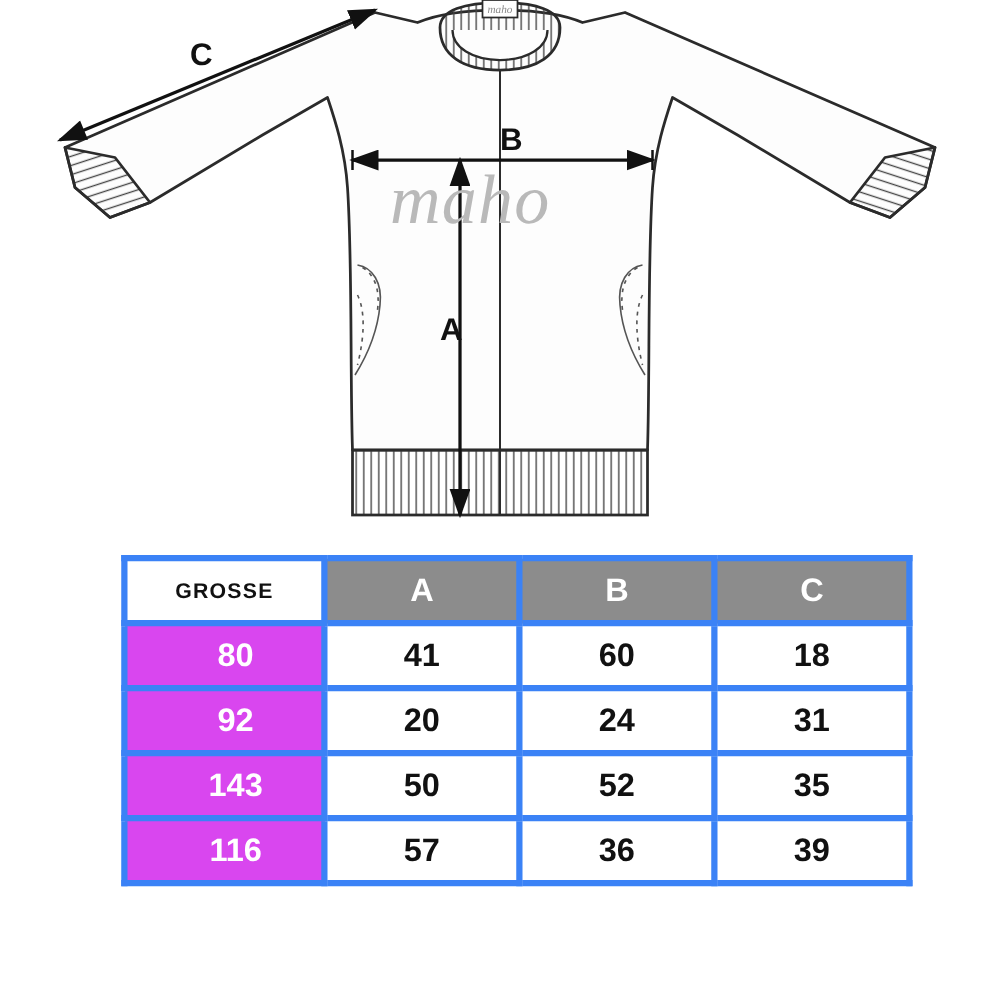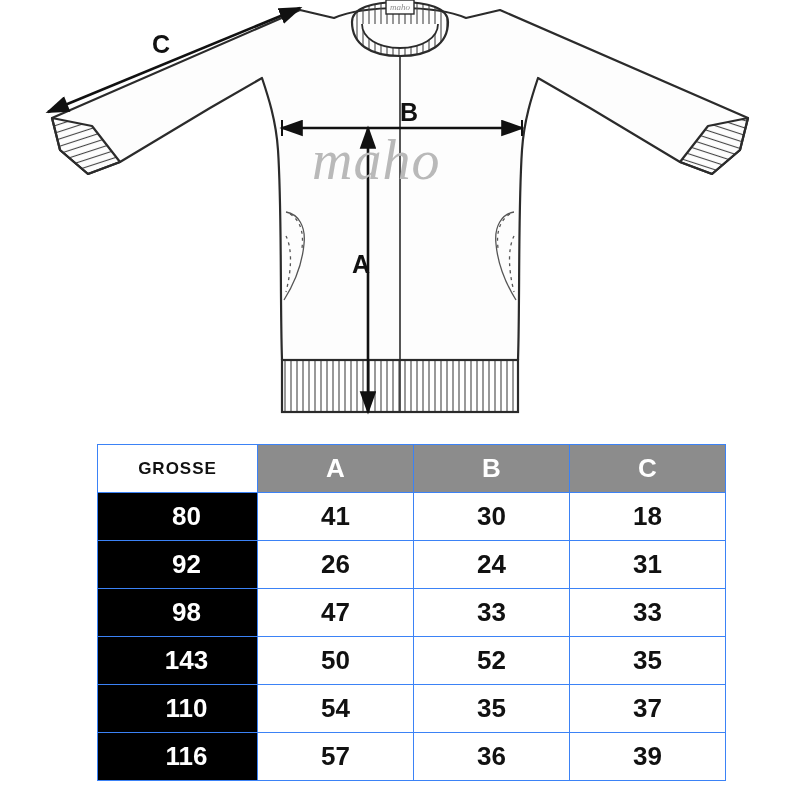--- a/index.html
+++ b/index.html
@@ -48,21 +48,21 @@
     top: 444px;
     width: 628px;
   }
   table.size-table {
     border-collapse: collapse;
     width: 628px;
     table-layout: fixed;
   }
   table.size-table th,
   table.size-table td {
-    border: 1px solid #3b82f6;
+    border: 5px solid #3b82f6;
     height: 45px;
     text-align: center;
     vertical-align: middle;
     font-family: "Liberation Sans", sans-serif;
   }
   table.size-table col.c-size { width: 160px; }
   table.size-table col.c-val { width: 156px; }
   th.head-size {
     background: #ffffff;
     color: #111111;
@@ -70,21 +70,21 @@
     font-weight: bold;
     letter-spacing: 1px;
   }
   th.head-val {
     background: #8c8c8c;
     color: #ffffff;
     font-size: 26px;
     font-weight: bold;
   }
   td.cell-size {
-    background: #000000;
+    background: #d946ef;
     color: #ffffff;
     font-size: 26px;
     font-weight: bold;
     padding-left: 19px;
   }
   td.cell-val {
     background: #ffffff;
     color: #111111;
     font-size: 26px;
     font-weight: bold;
@@ -212,48 +212,36 @@
         <th class="head-size">GROSSE</th>
         <th class="head-val">A</th>
         <th class="head-val">B</th>
         <th class="head-val">C</th>
       </tr>
     </thead>
     <tbody>
       <tr>
         <td class="cell-size">80</td>
         <td class="cell-val">41</td>
-        <td class="cell-val">30</td>
+        <td class="cell-val">60</td>
         <td class="cell-val">18</td>
       </tr>
       <tr>
         <td class="cell-size">92</td>
-        <td class="cell-val">26</td>
+        <td class="cell-val">20</td>
         <td class="cell-val">24</td>
         <td class="cell-val">31</td>
-      </tr>
-      <tr>
-        <td class="cell-size">98</td>
-        <td class="cell-val">47</td>
-        <td class="cell-val">33</td>
-        <td class="cell-val">33</td>
       </tr>
       <tr>
         <td class="cell-size">143</td>
         <td class="cell-val">50</td>
         <td class="cell-val">52</td>
         <td class="cell-val">35</td>
       </tr>
       <tr>
-        <td class="cell-size">110</td>
-        <td class="cell-val">54</td>
-        <td class="cell-val">35</td>
-        <td class="cell-val">37</td>
-      </tr>
-      <tr>
         <td class="cell-size">116</td>
         <td class="cell-val">57</td>
         <td class="cell-val">36</td>
         <td class="cell-val">39</td>
       </tr>
     </tbody>
   </table>
 </div>
 
 </body></html>

